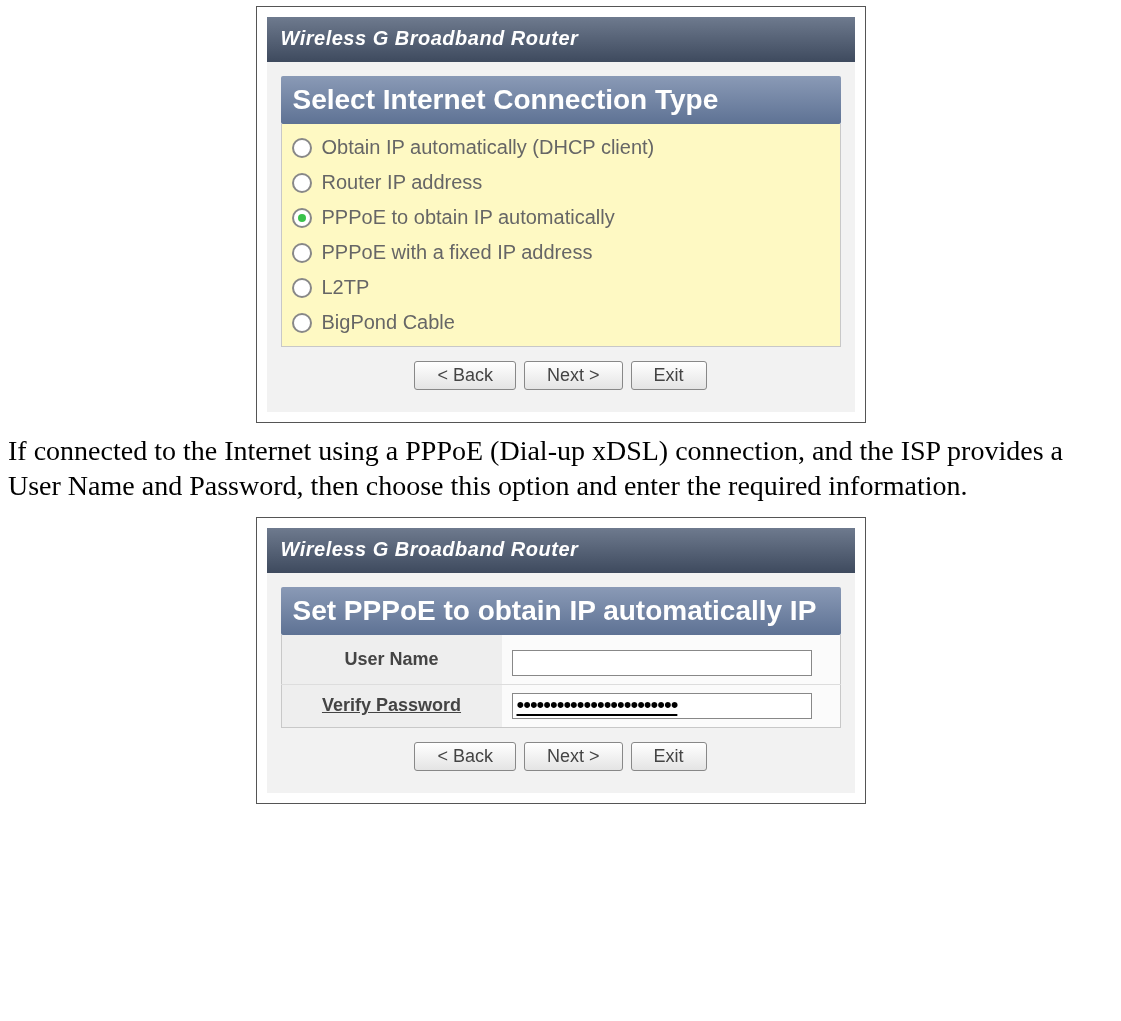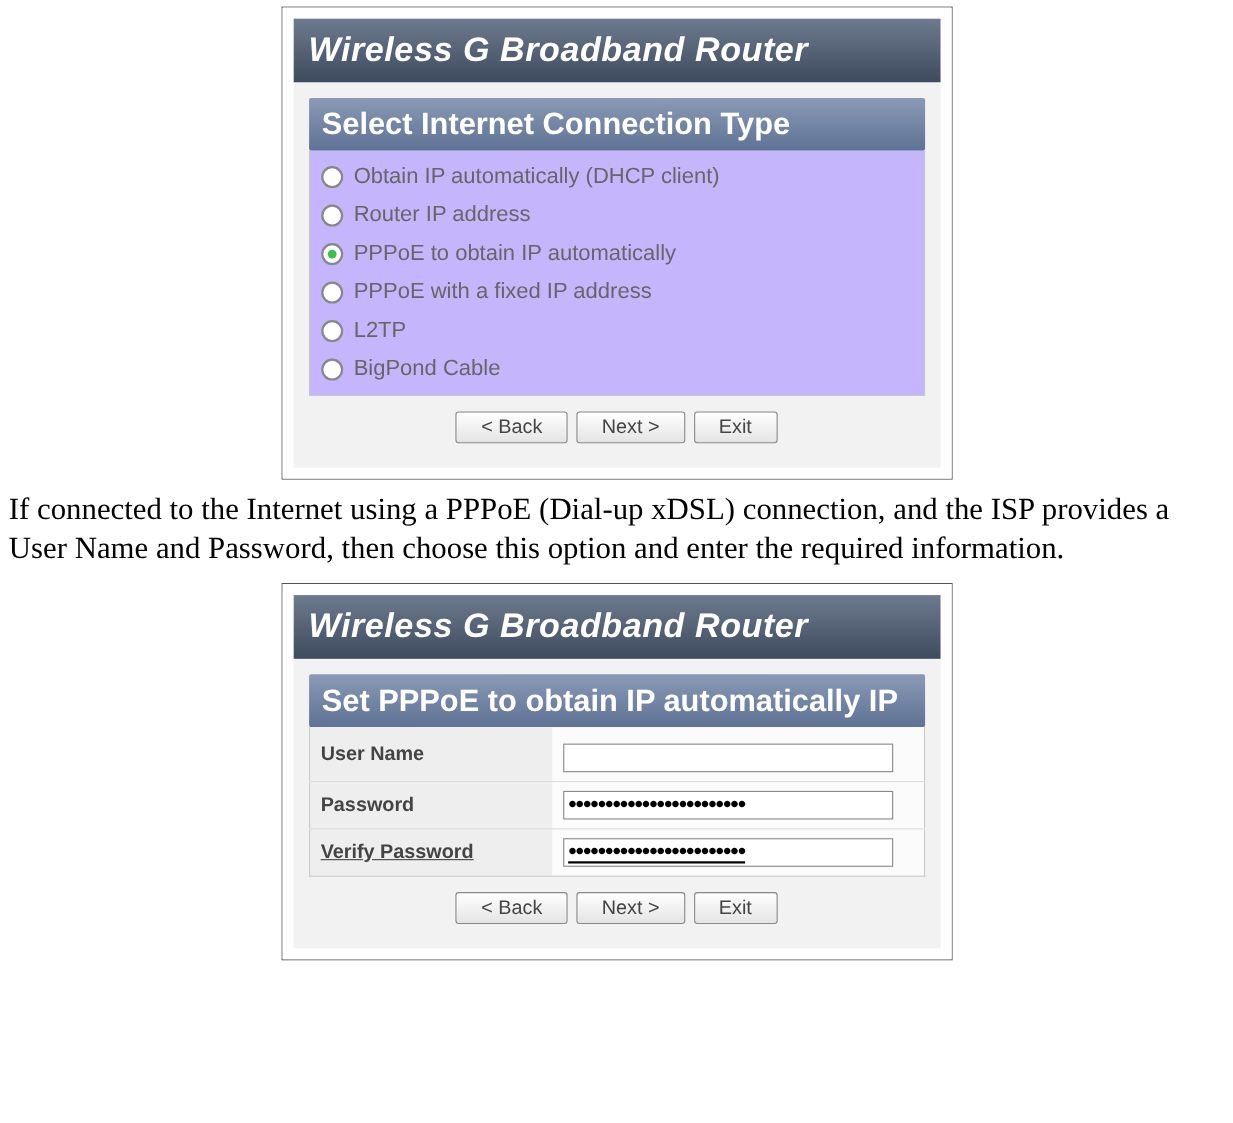--- a/index.html
+++ b/index.html
@@ -38,40 +38,40 @@
     background: #f3f3f3;
     border: 10px solid #fff;
     box-sizing: content-box;
     font-family: Arial, Helvetica, sans-serif;
   }
   .dlg-titlebar {
     background: linear-gradient(#6e7a8e, #3e4a5e);
     color: #fff;
     font-weight: bold;
     font-style: italic;
-    font-size: 31px;
+    font-size: 20px;
     padding: 10px 14px 12px 14px;
     letter-spacing: 0.5px;
   }
   .dlg-body {
     background: #f2f2f2;
     padding: 14px 14px 18px 14px;
   }
   .section-heading {
     background: linear-gradient(#8a9ab6, #5e7294);
     color: #fff;
     font-weight: bold;
     font-size: 28px;
     padding: 8px 12px;
     border-radius: 2px;
   }
   .radio-list {
     border: 1px solid #c8c8c8;
     border-top: none;
-    background: #c4b5fd;
+    background: #fef9c3;
     padding: 6px 0 6px 0;
   }
   .radio-item {
     display: flex;
     align-items: center;
     padding: 6px 10px;
     color: #666;
     font-size: 20px;
   }
   .radio-circle {
@@ -122,21 +122,21 @@
     border-bottom: 1px solid #ddd;
     padding: 8px 10px;
     vertical-align: middle;
   }
   .form-table tr:last-child td {
     border-bottom: none;
     text-decoration: underline;
   }
   .form-label {
     width: 200px;
-    text-align: left;
+    text-align: center;
     color: #444;
     font-weight: bold;
     font-size: 18px;
     background: #eeeeee;
   }
   .form-input {
     width: 300px;
     height: 26px;
     border: 1px solid #888;
     background: #fff;
@@ -207,26 +207,20 @@
       <div class="dialog">
         <div class="dlg-titlebar">Wireless G Broadband Router</div>
         <div class="dlg-body">
           <div class="section-heading">Set PPPoE to obtain IP automatically IP</div>
           <table class="form-table">
             <tbody>
                 <tr>
               <td class="form-label">User Name</td>
               <td>
                 <input class="form-input" type="text" value="" style="">
-              </td>
-            </tr>
-            <tr>
-              <td class="form-label">Password</td>
-              <td>
-                <div class="form-input pw-dots">••••••••••••••••••••••••</div>
               </td>
             </tr>
             <tr>
               <td class="form-label">Verify Password</td>
               <td>
                 <div class="form-input pw-dots">••••••••••••••••••••••••</div>
               </td>
             </tr>
           </tbody>
             </table>

